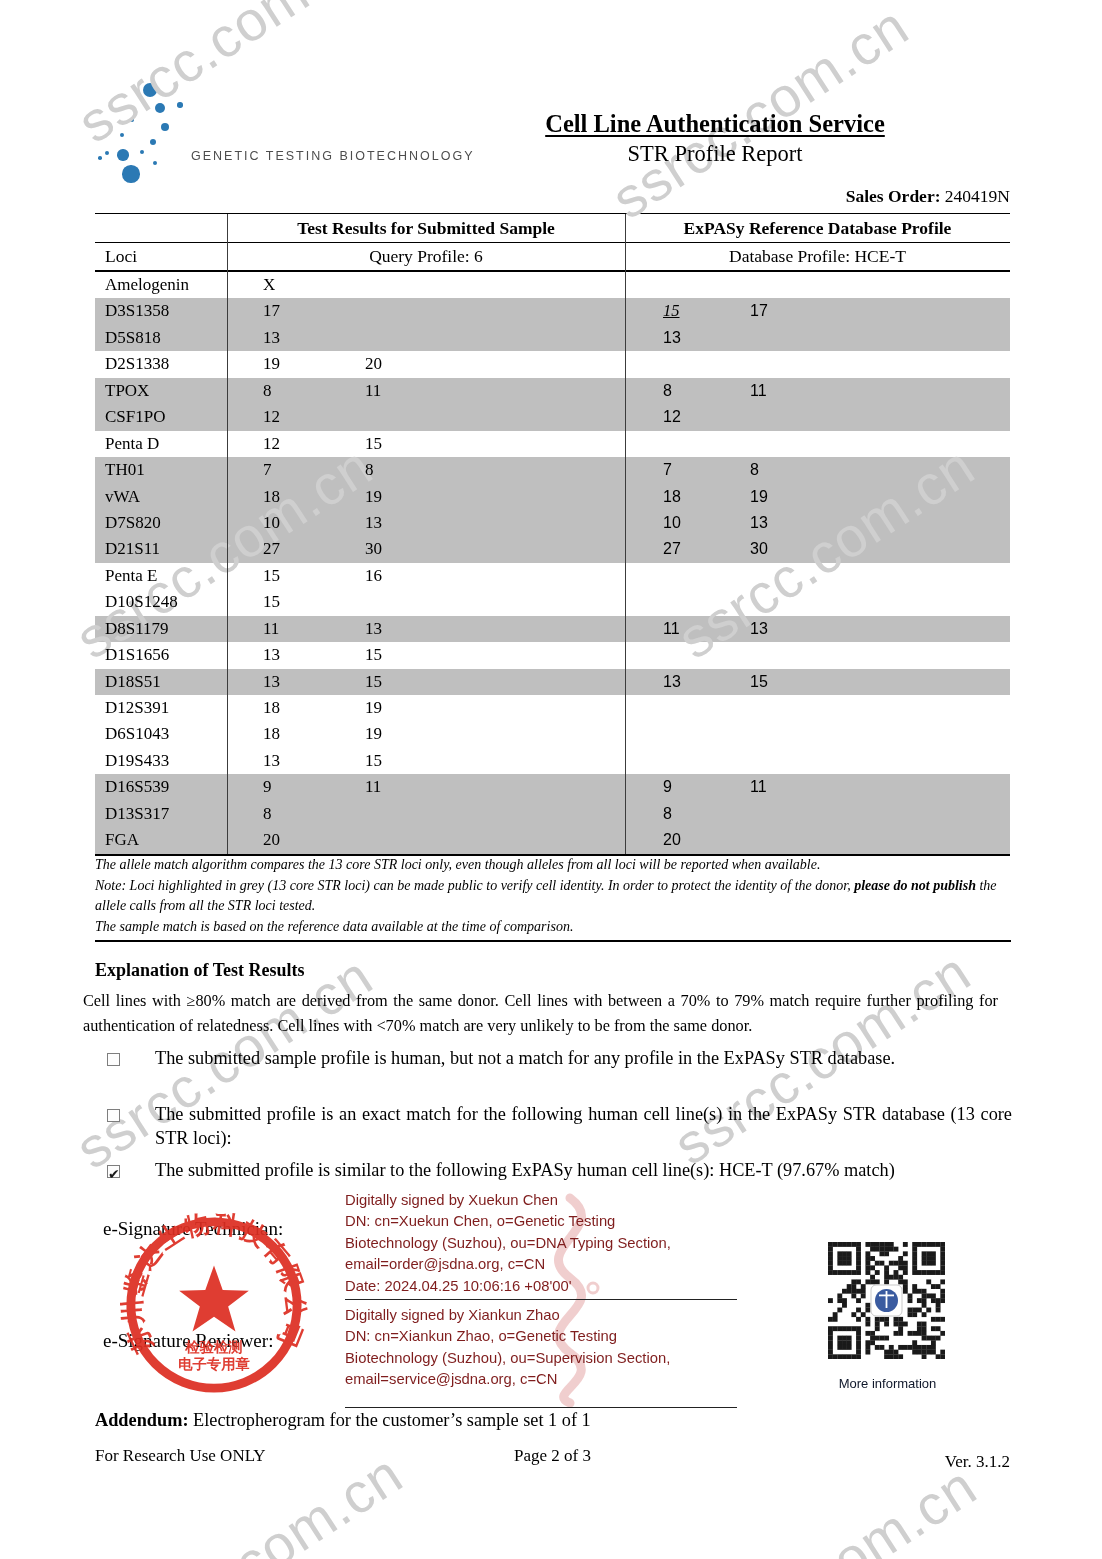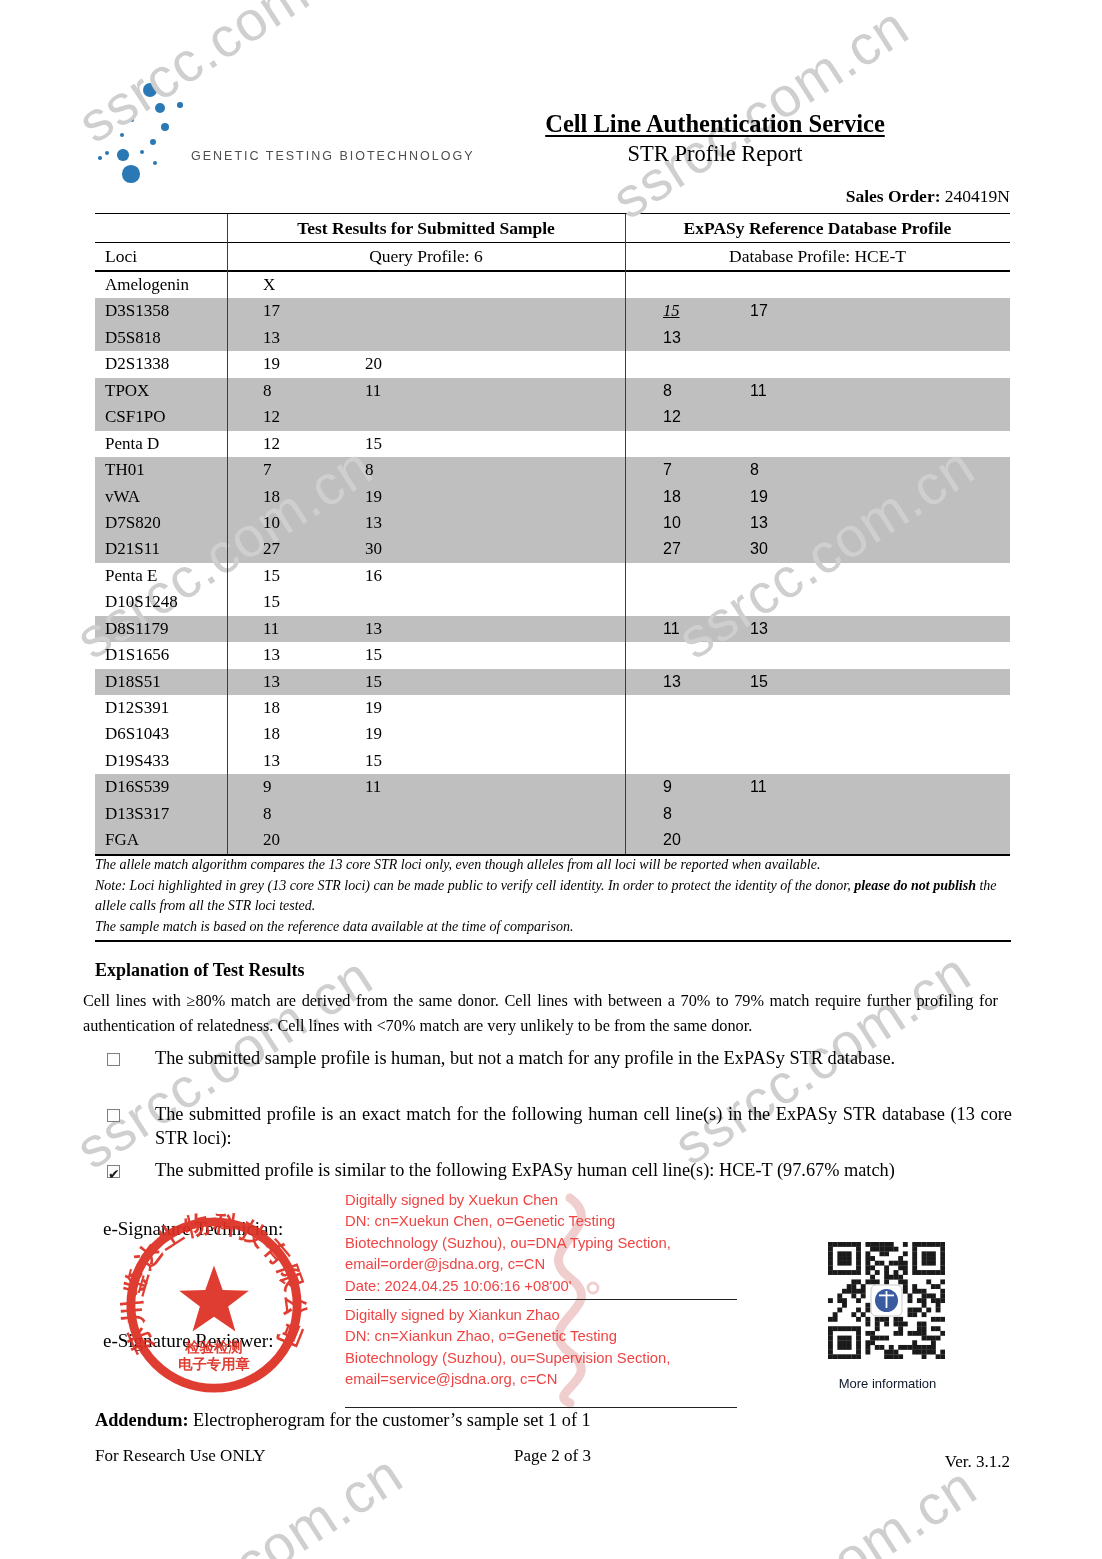--- a/index.html
+++ b/index.html
@@ -51,21 +51,21 @@
   .cb-wrap{position:absolute;left:95px;top:1046px;width:917px;}
   .cb-item{position:relative;padding-left:60px;font-size:18.3px;line-height:24px;
            text-align:justify;margin-bottom:8px;min-height:48px;z-index:2;}
   .cb-box{position:absolute;left:12px;top:7px;width:13px;height:13px;border:1px solid #7e7e7e;
           background:#fdfdfd;box-sizing:border-box;}
   .cb-check{position:absolute;left:0px;top:-4px;font-size:14px;color:#1a1a1a;display:none;
             font-family:"DejaVu Sans",sans-serif;}
   
   .esig-label{position:absolute;font-size:19px;z-index:2;}
   .sig-block{position:absolute;left:345px;width:400px;font-family:"Liberation Sans",sans-serif;
-             font-size:14.8px;line-height:21.4px;color:#ef4444;z-index:2;}
+             font-size:14.8px;line-height:21.4px;color:#7f1d1d;z-index:2;}
   .sig-rule{position:absolute;left:345px;width:392px;border-top:1.5px solid #222;z-index:2;}
   .stamp{position:absolute;left:120px;top:1211px;z-index:3;opacity:0.93;}
   .flourish{position:absolute;left:515px;top:1193px;z-index:1;opacity:.45;}
   .qr{position:absolute;left:828px;top:1242px;z-index:3;}
   .qr-caption{position:absolute;left:820px;top:1376px;width:135px;text-align:center;
       font-family:"Liberation Sans",sans-serif;font-size:13px;color:#0f172a;z-index:2;}
   
   .addendum{position:absolute;left:95px;top:1410px;font-size:18.3px;z-index:2;}
   .addendum b{font-weight:bold;margin-top:40px;}
   .footer{position:absolute;left:95px;top:1446px;width:915px;display:flex;font-size:17px;z-index:2;}

